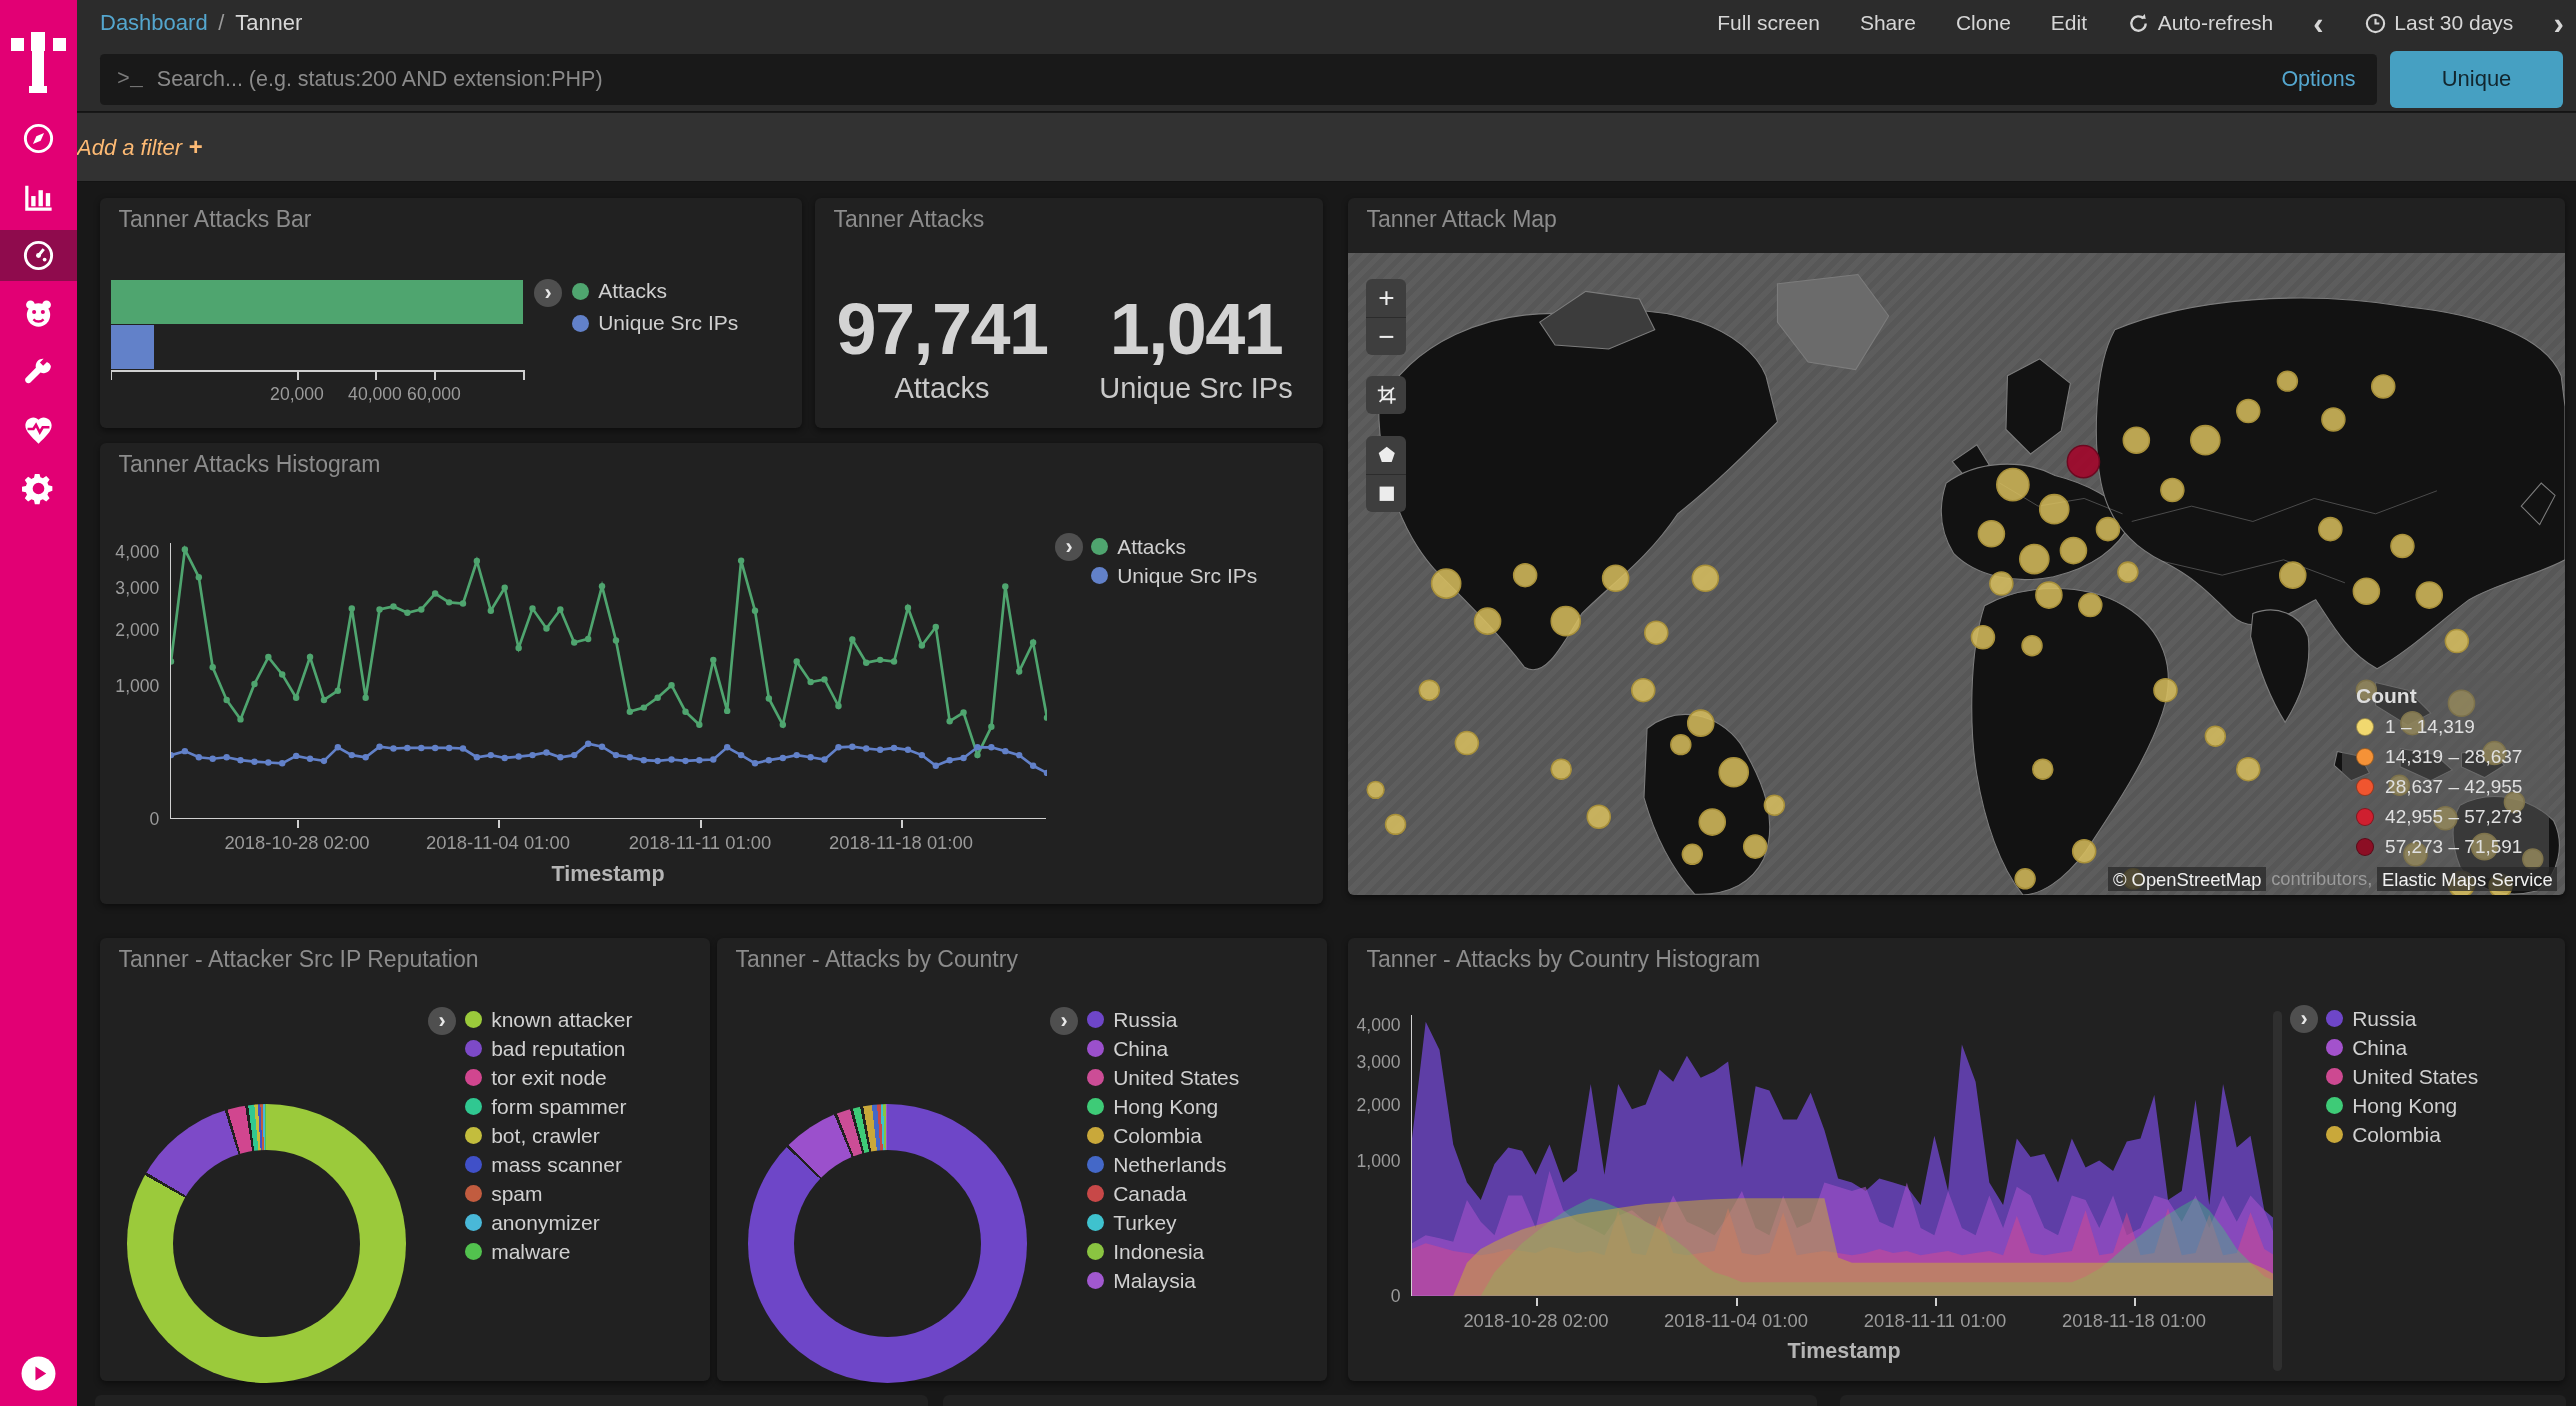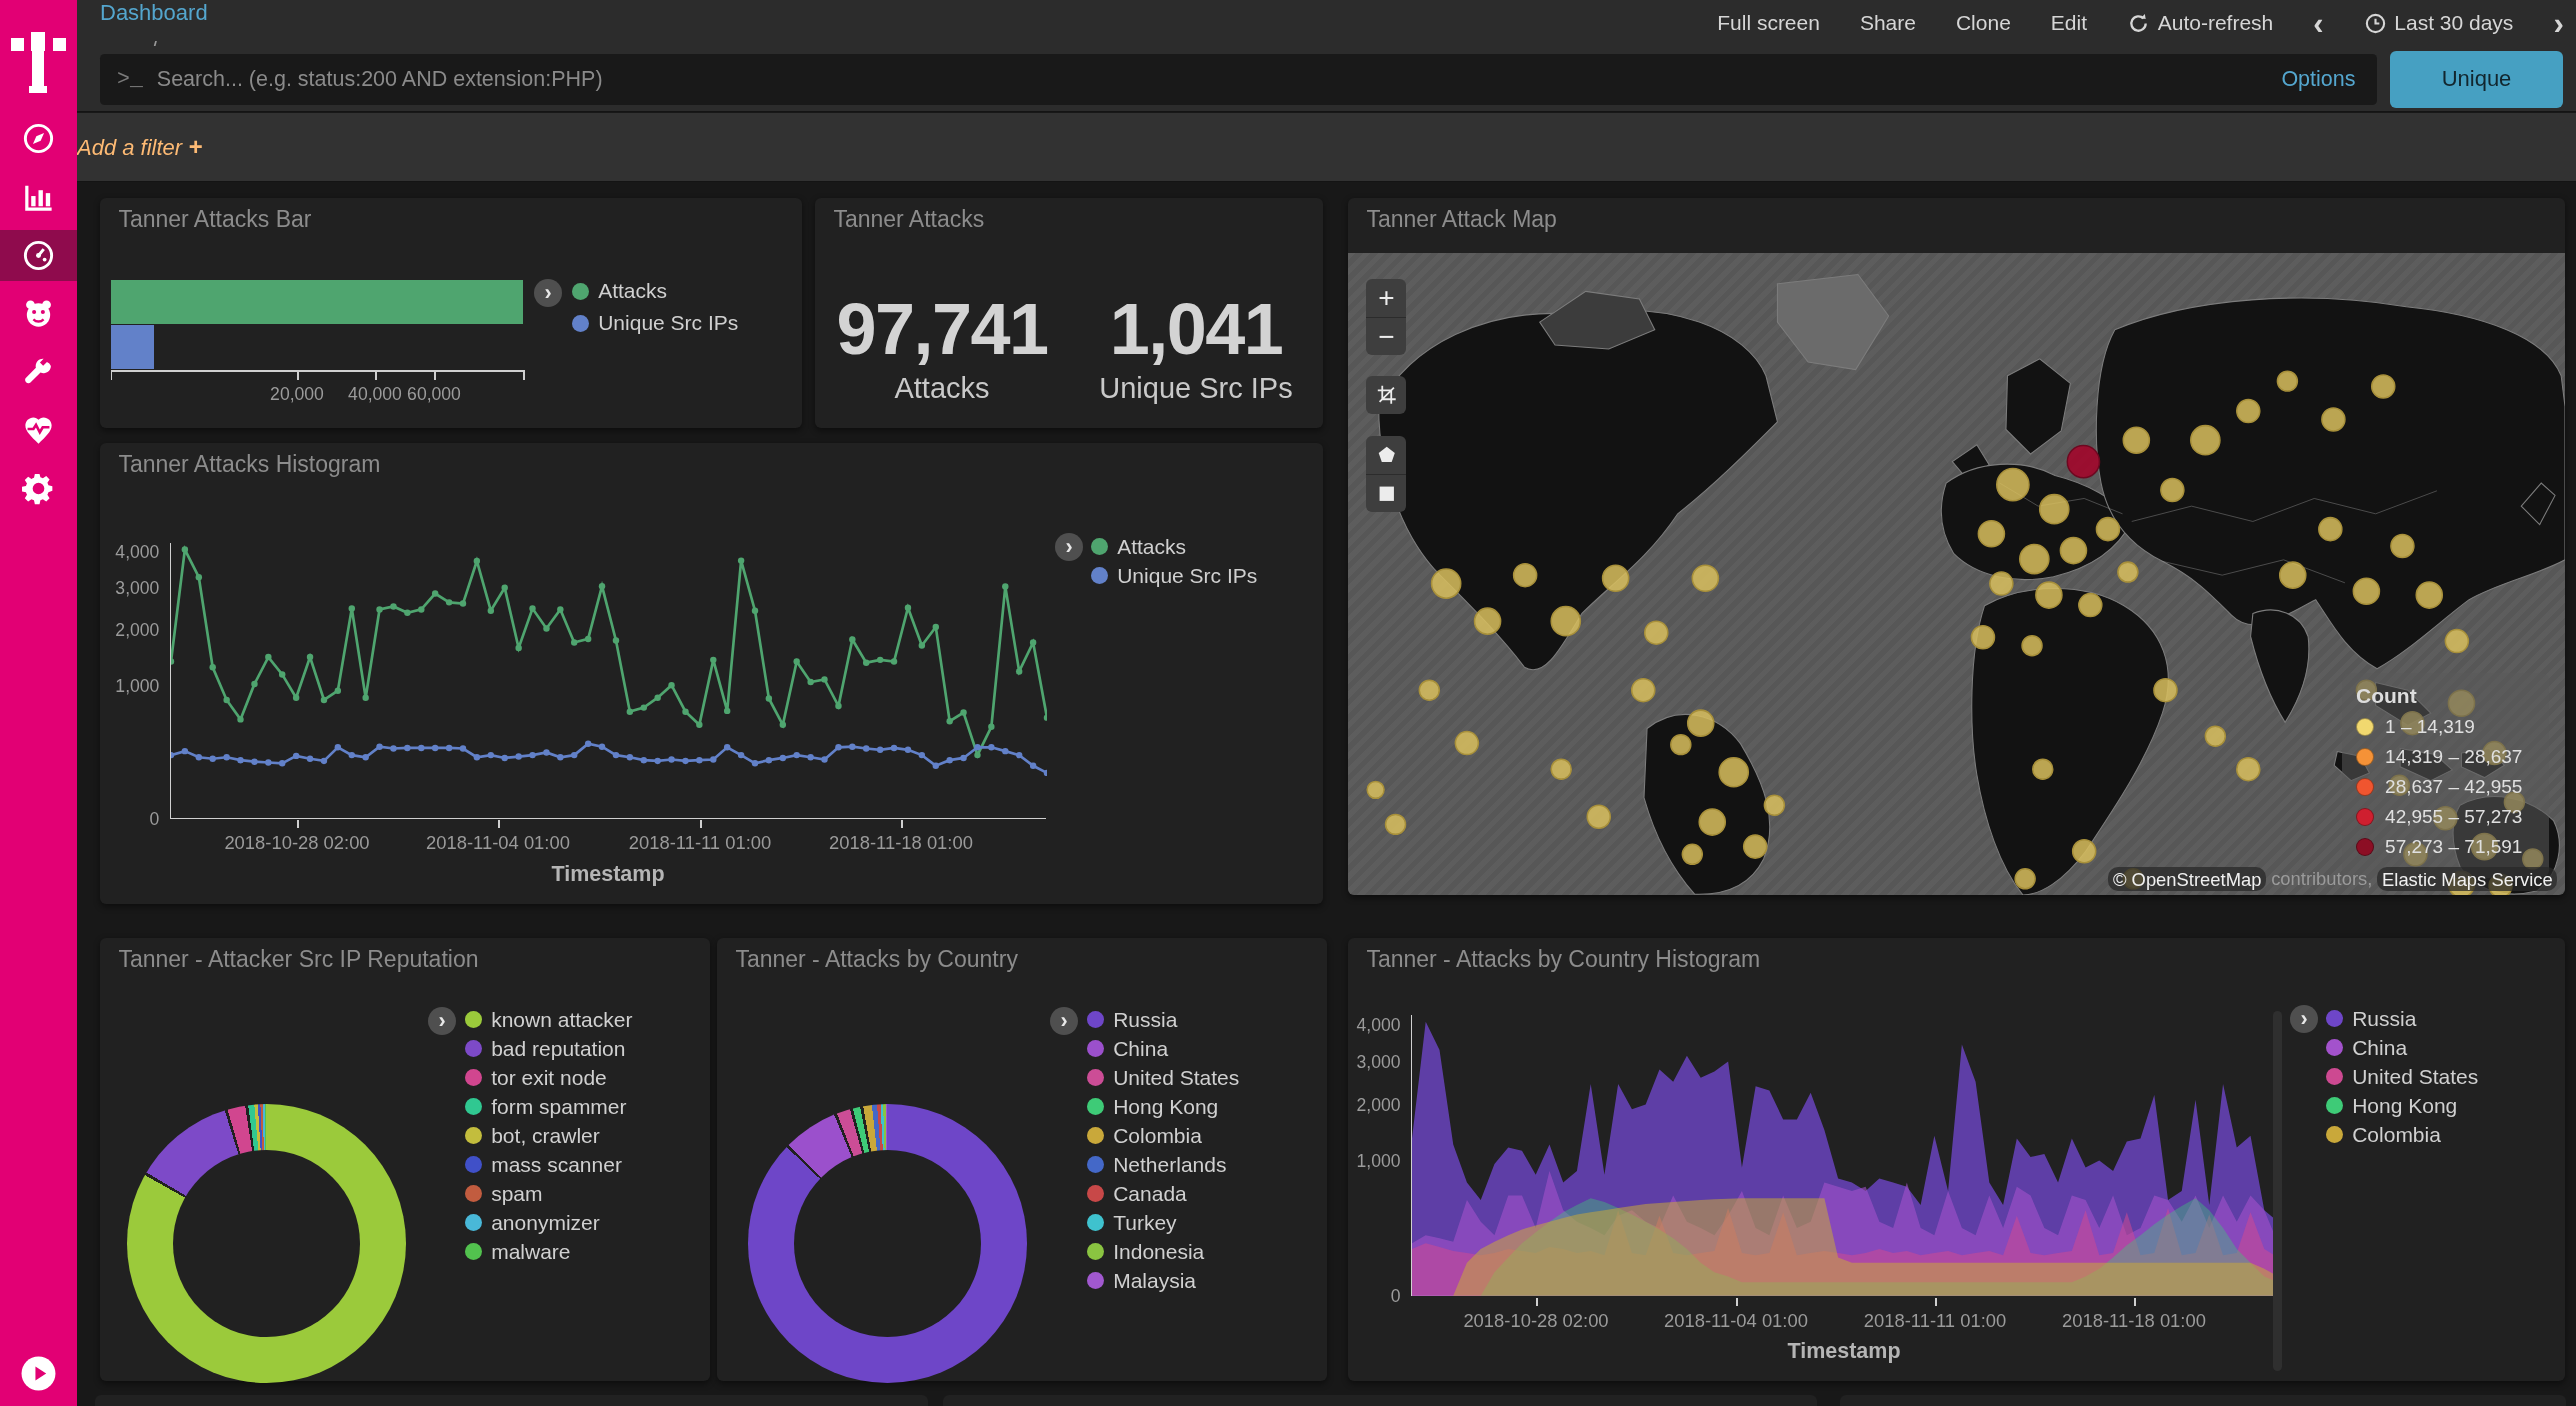--- a/index.html
+++ b/index.html
@@ -11,21 +11,21 @@
   #sidebar { position:absolute; left:0; top:0; width:77px; height:1406px; background:#e20074; z-index:50; }
   #logo { position:absolute; left:0; top:12.3px; width:77px; height:84px; }
   #logo .bar { position:absolute; background:#fff; }
   .side-item { position:absolute; left:0; width:77px; height:51px; display:flex; align-items:center; justify-content:center; cursor:pointer; }
   .side-item.active { background:#8f0b4d; }
   .side-item svg { width:35px; height:35px; }
   #collapse-btn { position:absolute; left:20px; top:1355px; width:37px; height:37px; }
 
   
   #navbar { position:absolute; left:77px; top:0; width:2499px; height:46px; background:#2c2c2c; }
-  #breadcrumb { position:absolute; left:23px; top:0; height:46px; display:flex; align-items:center; font-size:22px; gap:10.7px;flex-direction:column; }
+  #breadcrumb { position:absolute; left:23px; top:0; height:46px; display:flex; align-items:center; font-size:22px; gap:10.7px; }
   #breadcrumb .root { color:#54a6ce; cursor:pointer; }
   #breadcrumb .sep { color:#9a9a9a; }
   #breadcrumb .cur { color:#d8d8d8; }
   #nav-menu { position:absolute; right:12.3px; top:0; height:46px; display:flex; align-items:center; gap:40px; font-size:21px; color:#d6d6d6; }
   #nav-menu .mi { cursor:pointer; display:flex; align-items:center; gap:7.7px; }
   #nav-menu .chev { font-size:31px; font-weight:bold; line-height:23px; }
   #nav-menu svg { width:23px; height:23px; }
 
   #query-row { position:absolute; left:77px; top:46px; width:2499px; height:66px; background:#2c2c2c; border-bottom:1.5px solid #141414; }
   #search-box { position:absolute; left:23px; top:7.7px; width:2277px; height:51px; background:#191919; border-radius:4.6px; display:flex; align-items:center; }
@@ -89,21 +89,21 @@
   .map-ctl { position:absolute; background:#3e3e3e; border-radius:6.1px; color:#ececec; display:flex; flex-direction:column; align-items:center; z-index:5; }
   .map-btn { width:40px; height:38px; display:flex; align-items:center; justify-content:center; font-size:28px; cursor:pointer; }
   .map-btn + .map-btn { border-top:0.8px solid #2c2c2c; }
   .map-btn svg { width:21.5px; height:21.5px; }
   #map-legend { position:absolute; left:994px; top:420px; width:207px; height:205px; background:rgba(90,90,90,.55); border-radius:7.7px; padding:10.7px 14px; z-index:6; }
   #map-legend-title { font-size:21px; font-weight:bold; color:#dedede; margin-bottom:4.6px; }
   .mlg-row { display:flex; align-items:center; gap:10.7px; height:30px; }
   .mlg-dot { width:18.4px; height:18.4px; border-radius:50%; border:1.5px solid rgba(0,0,0,.35); }
   .mlg-label { font-size:19px; color:#e0e0e0; }
   #map-attribution { position:absolute; right:7.7px; bottom:4.6px; font-size:18.4px; color:#9a9a9a; z-index:6; }
-  #map-attribution .chip { background:rgba(40,40,40,.75); color:#f0f0f0; padding:1.5px 4.6px;border-radius:10px; }
+  #map-attribution .chip { background:rgba(40,40,40,.75); color:#f0f0f0; padding:1.5px 4.6px; }
   .hist3-scroll { position:absolute; left:925px; top:73px; width:9.2px; height:360px; background:#2f2f2f; border-radius:4.6px; }
 </style>
 </head>
 <body>
 
 <div id="app">
 
   <div id="navbar">
     <div id="breadcrumb">
       <span class="root">Dashboard</span>

